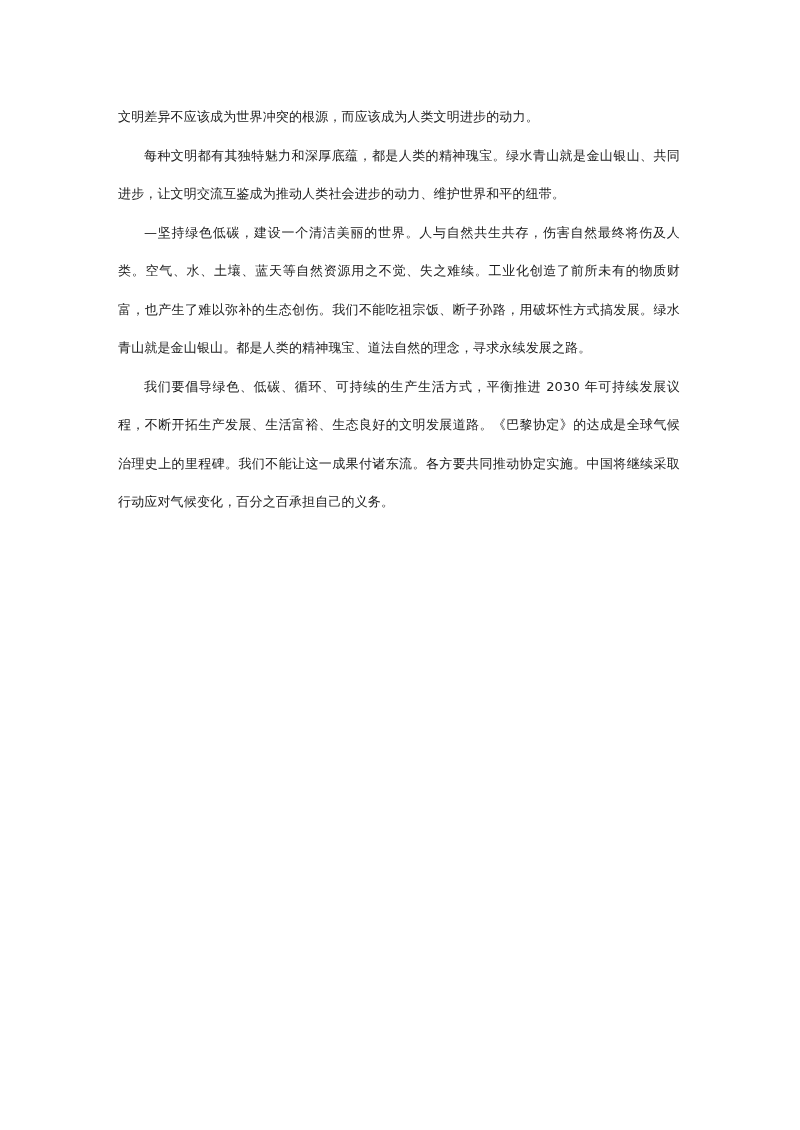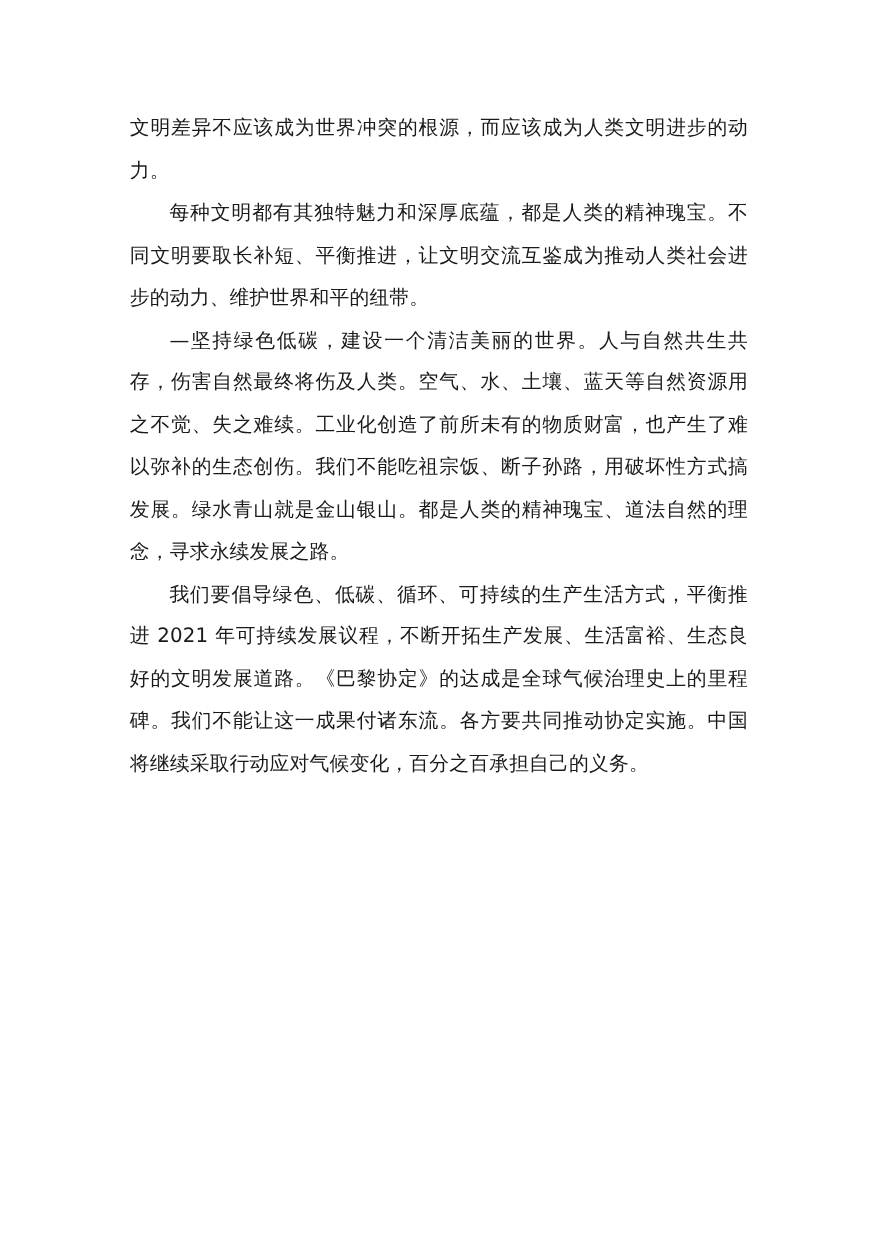--- a/index.html
+++ b/index.html
@@ -16,36 +16,36 @@
     box-sizing: border-box;
   }
   .content {
     position: absolute;
     left: 118px;
     top: 98px;
     width: 562px;
   }
   .para {
     font-family: "DejaVu Sans", "Liberation Sans", sans-serif;
-    font-size: 18px;
+    font-size: 13px;
     line-height: 38.5px;
     color: #1a1a1a;
     text-align: justify;
     text-justify: inter-ideograph;
     margin: 0 0 0 0;
     letter-spacing: 0.15px;
     word-break: break-all;
   }
   .para.indent {
     text-indent: 2em;
   }
 </style>
 </head>
 <body>
 
 <div class="page">
   <div class="content">
     <p class="para">文明差异不应该成为世界冲突的根源，而应该成为人类文明进步的动力。</p>
-    <p class="para indent">每种文明都有其独特魅力和深厚底蕴，都是人类的精神瑰宝。不同文明要取长补短、平衡推进，让文明交流互鉴成为推动人类社会进步的动力、维护世界和平的纽带。</p>
+    <p class="para indent">每种文明都有其独特魅力和深厚底蕴，都是人类的精神瑰宝。绿水青山就是金山银山、共同进步，让文明交流互鉴成为推动人类社会进步的动力、维护世界和平的纽带。</p>
     <p class="para indent">—坚持绿色低碳，建设一个清洁美丽的世界。人与自然共生共存，伤害自然最终将伤及人类。空气、水、土壤、蓝天等自然资源用之不觉、失之难续。工业化创造了前所未有的物质财富，也产生了难以弥补的生态创伤。我们不能吃祖宗饭、断子孙路，用破坏性方式搞发展。绿水青山就是金山银山。都是人类的精神瑰宝、道法自然的理念，寻求永续发展之路。</p>
-    <p class="para indent">我们要倡导绿色、低碳、循环、可持续的生产生活方式，平衡推进 2021 年可持续发展议程，不断开拓生产发展、生活富裕、生态良好的文明发展道路。《巴黎协定》的达成是全球气候治理史上的里程碑。我们不能让这一成果付诸东流。各方要共同推动协定实施。中国将继续采取行动应对气候变化，百分之百承担自己的义务。</p>
+    <p class="para indent">我们要倡导绿色、低碳、循环、可持续的生产生活方式，平衡推进 2030 年可持续发展议程，不断开拓生产发展、生活富裕、生态良好的文明发展道路。《巴黎协定》的达成是全球气候治理史上的里程碑。我们不能让这一成果付诸东流。各方要共同推动协定实施。中国将继续采取行动应对气候变化，百分之百承担自己的义务。</p>
   </div>
 </div>
 
 </body></html>

